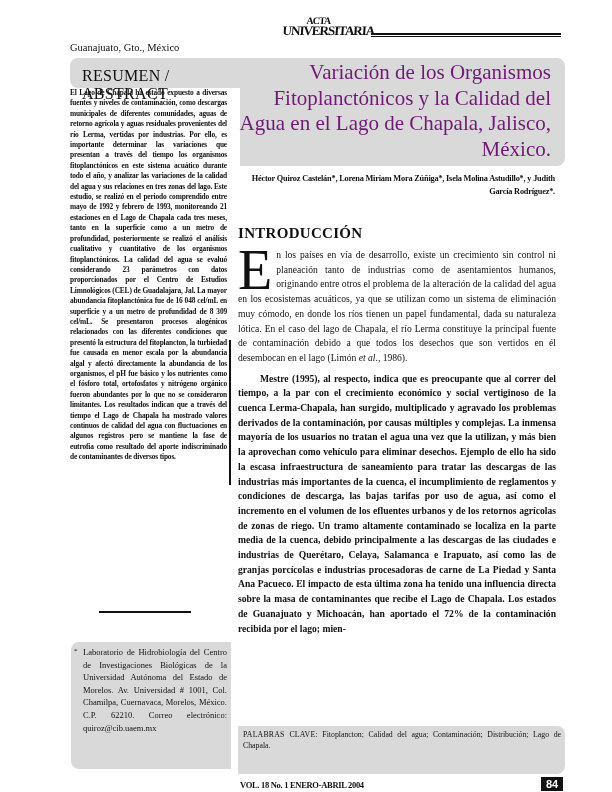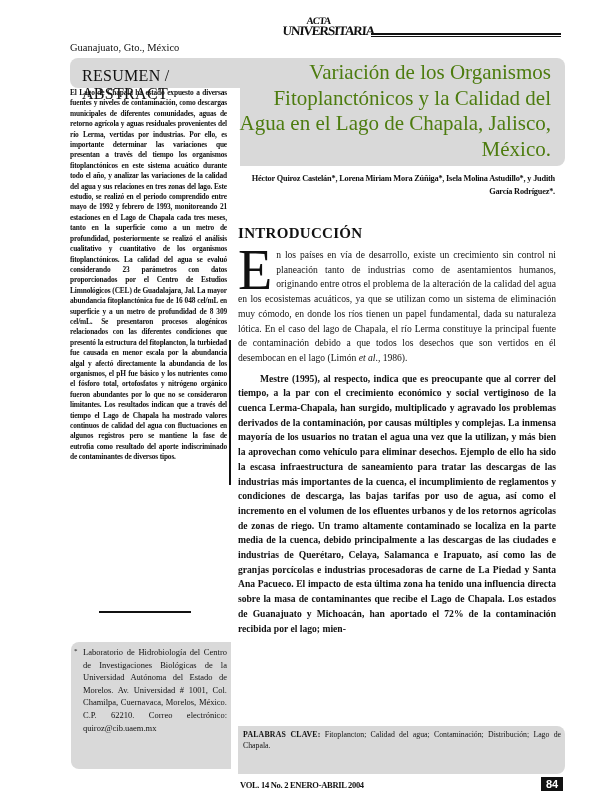--- a/index.html
+++ b/index.html
@@ -17,21 +17,21 @@
   .rule-top { position: absolute; left: 371px; top: 33px; width: 190px; height: 4px;
               border-top: 2px solid #111; border-bottom: 1px solid #111; box-sizing: border-box; }
 
   .resumen-tab { position: absolute; left: 70px; top: 58px; width: 170px; height: 30px;
                  background: #d9d9d9; border-radius: 8px 0 0 8px; }
   .resumen-tab span { position: absolute; left: 12px; top: 9px; font-size: 16px; letter-spacing: 0.3px; }
 
   .title-box { position: absolute; left: 240px; top: 58px; width: 325px; height: 108px;
                background: #d9d9d9; border-radius: 0 8px 8px 0; }
   .title { position: absolute; right: 14px; top: 2px; width: 320px; text-align: right;
-           font-size: 21px; line-height: 25.5px; color: #4d7c0f; }
+           font-size: 21px; line-height: 25.5px; color: #701a75; }
 
   .authors { position: absolute; left: 250px; top: 172px; width: 305px; text-align: right;
              font-size: 8.3px; line-height: 13px; font-weight: bold; letter-spacing: -0.2px; }
 
   .abstract { position: absolute; left: 70px; top: 88px; width: 157px; font-size: 7.4px;
               line-height: 10.4px; text-align: justify; font-weight: bold; letter-spacing: -0.15px; }
 
   .side-bar { position: absolute; left: 229px; top: 340px; width: 2px; height: 145px; background: #111; }
 
   .short-rule { position: absolute; left: 99px; top: 611px; width: 92px; height: 2px; background: #111; }
@@ -47,21 +47,21 @@
 
   .body-text { position: absolute; left: 238px; top: 248px; width: 318px; font-size: 9.6px;
                line-height: 14.7px; text-align: justify; }
   .body-text p { margin: 0 0 6px 0; }
   .dropcap { float: left; font-size: 56px; line-height: 44px; margin: 0 4px -4px 0; font-weight: normal; }
   .indent { text-indent: 22px; font-weight: bold; }
 
   .kw-box { position: absolute; left: 238px; top: 726px; width: 327px; height: 48px;
             background: #d9d9d9; border-radius: 0 8px 8px 0; }
   .kw { position: absolute; left: 5px; font-size: 7.8px; line-height: 10.5px; width: 318px; text-align: justify; }
-  .kw b { font-weight: bold; letter-spacing: 0.2px; margin-top: 31px; }
+  .kw b { font-weight: normal; letter-spacing: 0.2px; margin-top: 31px; }
 
   .footer-vol { position: absolute; left: 240px; top: 780px; font-size: 8.5px; font-weight: bold; letter-spacing: -0.3px; }
   .page-num { position: absolute; left: 541px; top: 777px; width: 22px; height: 14px; background: #111;
               color: #fff; font-family: "Liberation Sans", sans-serif; font-weight: bold; font-size: 11px;
               text-align: center; line-height: 14px; }
 </style>
 </head>
 <body>
 
 <div class="location">Guanajuato, Gto., México</div>
@@ -100,14 +100,14 @@
 
 <div class="body-text">
   <p><span class="dropcap">E</span><span>n los países en vía de desarrollo, existe un crecimiento sin control ni planeación tanto de industrias como de asentamientos humanos, originando entre otros el problema de la alteración de la calidad del agua en los ecosistemas acuáticos, ya que se utilizan como un sistema de eliminación muy cómodo, en donde los ríos tienen un papel fundamental, dada su naturaleza lótica. En el caso del lago de Chapala, el río Lerma constituye la principal fuente de contaminación debido a que todos los desechos que son vertidos en él desembocan en el lago (Limón </span><i>et al</i><span>., 1986).</span></p>
   <p class="indent">Mestre (1995), al respecto, indica que es preocupante que al correr del tiempo, a la par con el crecimiento económico y social vertiginoso de la cuenca Lerma-Chapala, han surgido, multiplicado y agravado los problemas derivados de la contaminación, por causas múltiples y complejas. La inmensa mayoría de los usuarios no tratan el agua una vez que la utilizan, y más bien la aprovechan como vehículo para eliminar desechos. Ejemplo de ello ha sido la escasa infraestructura de saneamiento para tratar las descargas de las industrias más importantes de la cuenca, el incumplimiento de reglamentos y condiciones de descarga, las bajas tarifas por uso de agua, así como el incremento en el volumen de los efluentes urbanos y de los retornos agrícolas de zonas de riego. Un tramo altamente contaminado se localiza en la parte media de la cuenca, debido principalmente a las descargas de las ciudades e industrias de Querétaro, Celaya, Salamanca e Irapuato, así como las de granjas porcícolas e industrias procesadoras de carne de La Piedad y Santa Ana Pacueco. El impacto de esta última zona ha tenido una influencia directa sobre la masa de contaminantes que recibe el Lago de Chapala. Los estados de Guanajuato y Michoacán, han aportado el 72% de la contaminación recibida por el lago; mien-</p>
 </div>
 
 <div class="kw-box">
   <div class="kw" style="top:4px;"><b>PALABRAS CLAVE:</b><span> Fitoplancton; Calidad del agua; Contaminación; Distribución; Lago de Chapala.</span></div>
 </div>
 
-<div class="footer-vol">VOL. 14 No. 2 ENERO-ABRIL 2004</div>
+<div class="footer-vol">VOL. 18 No. 1 ENERO-ABRIL 2004</div>
 <div class="page-num">84</div>
 
 </body></html>

